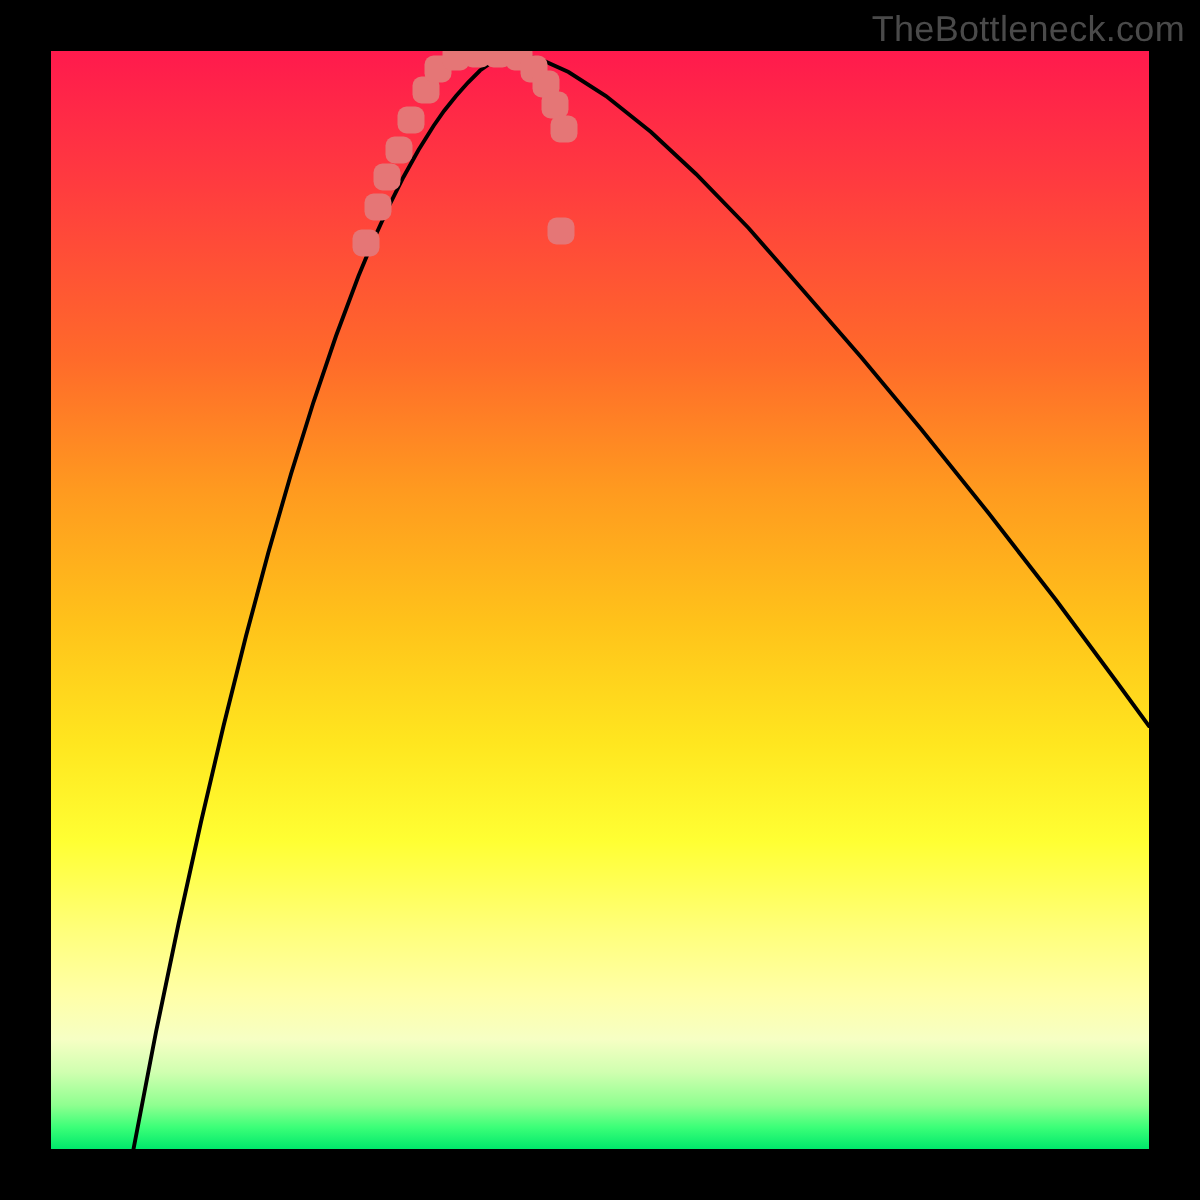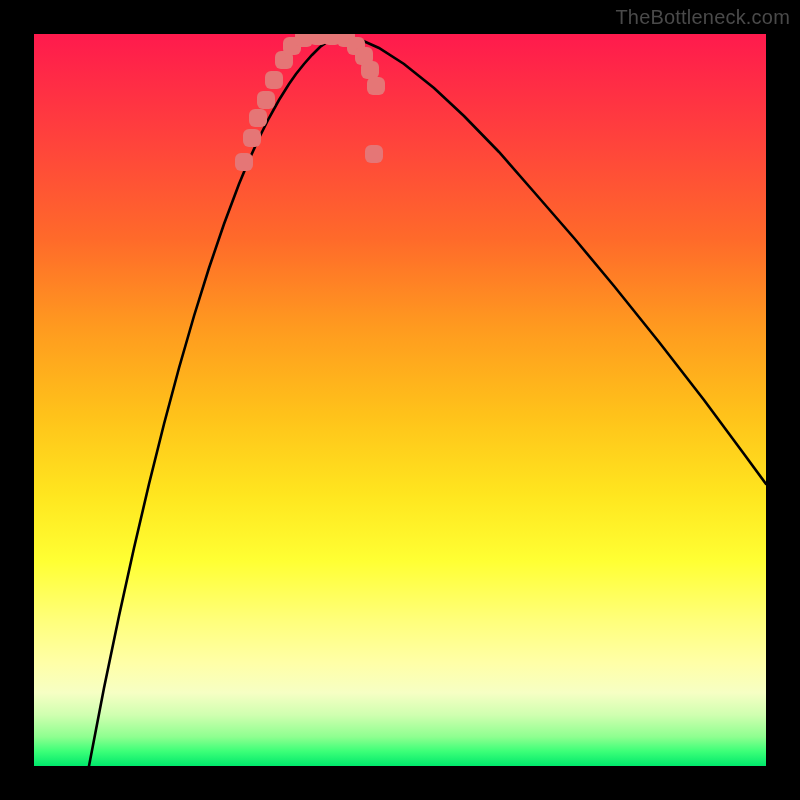--- a/index.html
+++ b/index.html
@@ -38,21 +38,21 @@
       #8fff90 96%,
       #3cff78 98%,
       #00e86b 100%
     );
   }
   .watermark {
     position: absolute;
     top: 6px;
     right: 10px;
     color: #4a4a4a;
-    font-size: 20px;
+    font-size: 24px;
     font-weight: 500;
     letter-spacing: 0.2px;
     user-select: none;
   }
   svg.curve {
     position: absolute;
     left: 0; top: 0;
     width: 732px; height: 732px;
   }
   .marker {

